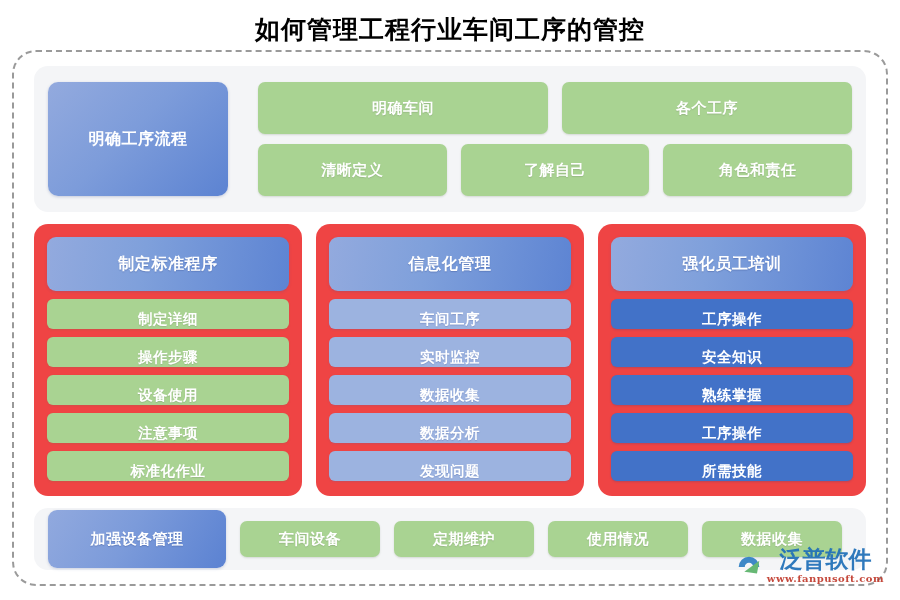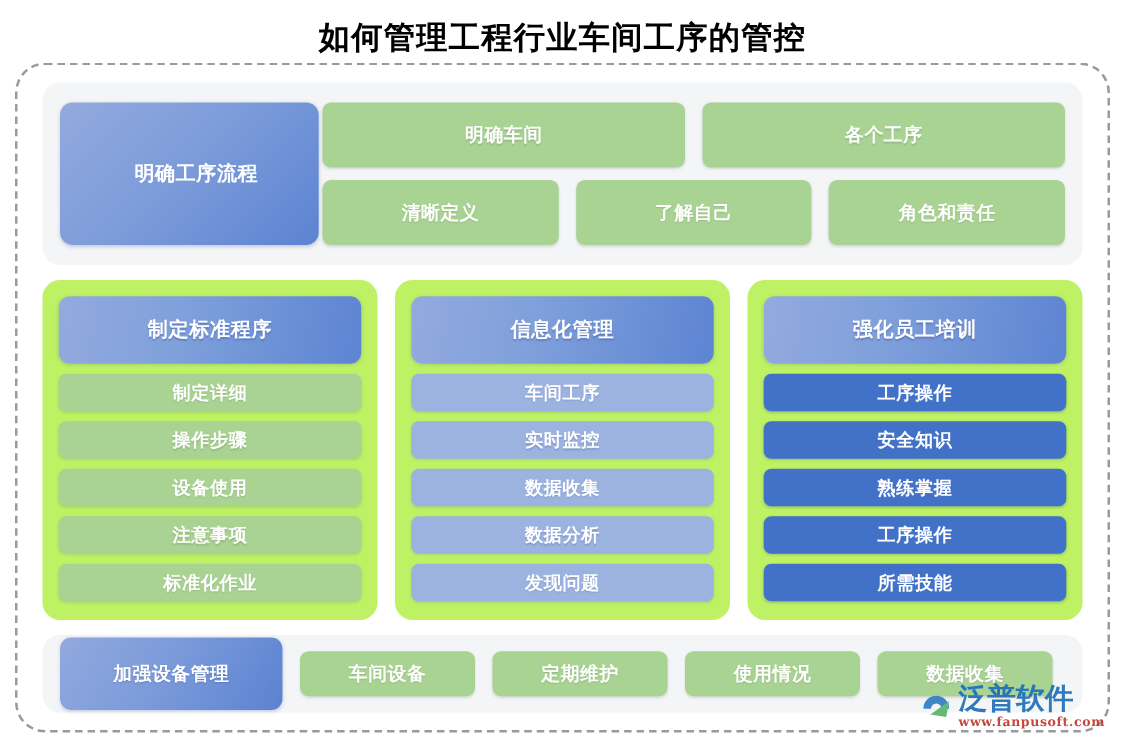--- a/index.html
+++ b/index.html
@@ -52,33 +52,32 @@
   #section-top {
     left: 34px;
     top: 66px;
     width: 832px;
     height: 146px;
   }
   #top-lead {
     position: absolute;
     left: 14px;
     top: 16px;
-    width: 196px;
+    width: 180px;
     height: 114px;
     border-radius: 10px;
     background: linear-gradient(135deg, #93aade 0%, #7d9cda 45%, #5c83d2 100%);
     box-shadow: 0 1px 3px rgba(60,80,140,.25);
     display: flex;
     align-items: center;
     justify-content: center;
     color: #ffffff;
     font-size: 16px;
     font-weight: bold;
     letter-spacing: .5px;
-    padding-left: 11px;
   }
   #top-grid {
     position: absolute;
     left: 224px;
     top: 16px;
     width: 594px;
     height: 114px;
     font-family: Liberation Serif, serif;
   }
   .top-row {
@@ -109,21 +108,21 @@
     position: absolute;
     left: 34px;
     top: 224px;
     width: 832px;
     height: 272px;
     display: flex;
     gap: 14px;
   }
   .column {
     flex: 1;
-    background: #bef264;
+    background: #ef4444;
     border-radius: 14px;
     padding: 13px;
     box-sizing: border-box;
     display: flex;
     flex-direction: column;
     gap: 8px;
     position: relative;
   }
   .col-head {
     height: 54px;
@@ -138,21 +137,21 @@
     letter-spacing: .6px;
     text-shadow: 0 1px 1px rgba(60,85,150,.4);
     box-shadow: 0 1px 3px rgba(60,80,140,.22);
     position: relative;
     z-index: 1;
   }
   .col-item {
     height: 30px;
     border-radius: 6px;
     display: flex;
-    align-items: center;
+    align-items: flex-end;
     justify-content: center;
     color: #ffffff;
     font-size: 14.5px;
     font-weight: bold;
     letter-spacing: .5px;
   }
   .col-item.green {
     background: #a9d392;
     text-shadow: 0 1px 1px rgba(120,140,110,.35);
     box-shadow: 0 1px 2px rgba(100,120,90,.2);
@@ -205,20 +204,21 @@
     flex: 1;
     max-width: 140px;
   }
 
   
   .logo {
     position: absolute;
     display: flex;
     align-items: center;
     pointer-events: none;
+    text-align: center;
   }
   .logo .mark {
     position: relative;
     flex: none;
   }
   .logo .wordmark {
     display: flex;
     flex-direction: column;
     line-height: 1;
     margin-left: 3px;

